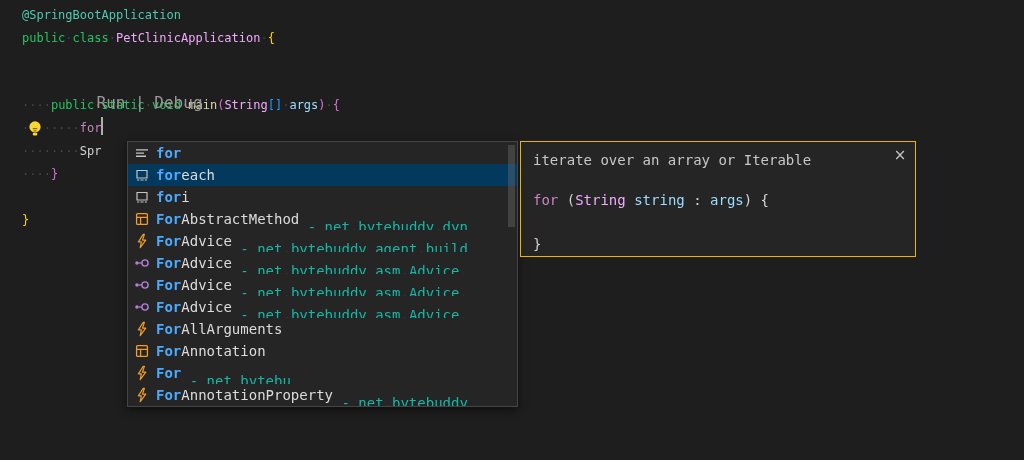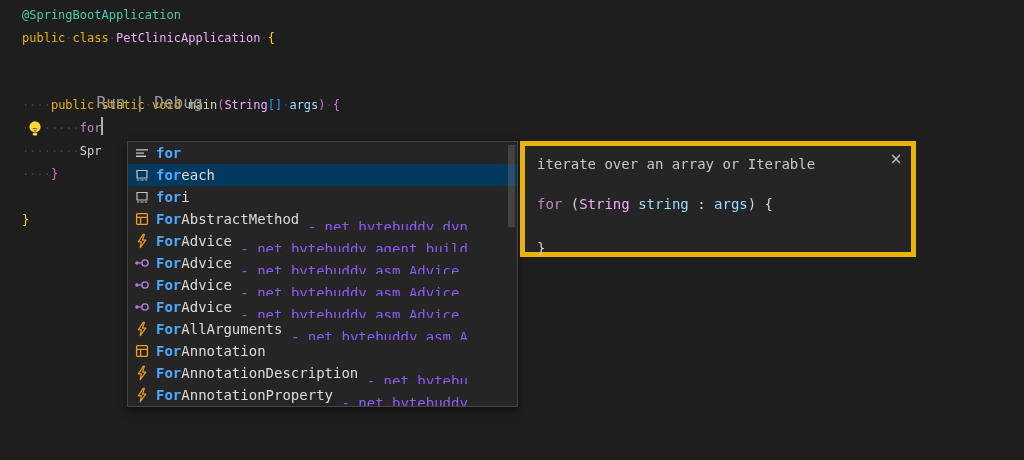--- a/index.html
+++ b/index.html
@@ -9,21 +9,21 @@
     background:#1E1E1E;
     overflow:hidden;
     font-family:"DejaVu Sans Mono", monospace;
   }
 
   
   .code-line {
     position:absolute; left:22px; height:23px; line-height:23px;
     font-size:12px; white-space:pre;
   }
-  .tk-kw    { color:#eab308; }
+  .tk-kw    { color:#22c55e; }
   .tk-ctrl  { color:#C586C0; }
   .tk-type  { color:#f0abfc; }
   .tk-ann   { color:#4EC9B0; }
   .tk-fn    { color:#DCDCAA; }
   .tk-var   { color:#9CDCFE;text-align:right; }
   .tk-plain { color:#D4D4D4; }
   .tk-b1    { color:#FFD700; }
   .tk-b2    { color:#DA70D6; }
   .tk-b3    { color:#179FFF; }
   .tk-ws    { color:#454545; }
@@ -52,31 +52,31 @@
   }
   .suggest-row {
     display:flex; align-items:center; height:22px; padding:0 4px;
     font-size:14px; white-space:pre; cursor:pointer; overflow:hidden;
   }
   .suggest-row.selected { background:#04395E; }
   .s-icon { width:16px; height:16px; margin:0 6px 0 2px; flex:none; }
   .s-icon svg { display:block; }
   .s-match  { color:#4DAAFE; font-weight:bold; }
   .s-rest   { color:#DCDCDC; }
-  .s-detail { color:#8b5cf6;margin-top:16px; }
+  .s-detail { color:#14b8a6;margin-top:16px; }
 
   .sb-thumb {
     position:absolute; right:2px; top:3px; width:7px; height:82px;
     background:rgba(121,121,121,.35); cursor:pointer;
   }
 
   
   .docs {
     position:absolute; left:520px; top:141px; width:396px; height:116px;
-    background:#252526; border:5px solid #eab308;
+    background:#252526; border:1px solid #eab308;
     padding:7px 12px; font-size:14px;
   }
   .docs-title { color:#C8C8C8; height:22px; line-height:22px; white-space:pre; }
   .docs-close {
     position:absolute; right:6px; top:4px; width:18px; height:18px;
     text-align:center; line-height:18px; color:#C5C5C5; font-size:15px;
     cursor:pointer; font-family:"DejaVu Sans", sans-serif;
   }
   .docs-code { margin-top:18px; }
   .docs-line { height:22px; line-height:22px; white-space:pre; }
@@ -138,28 +138,28 @@
               <path d="M4.8 8h2.8" stroke="#B180D7" stroke-width="1.3"></path>
               <circle cx="11" cy="8" r="3.1" fill="none" stroke="#B180D7" stroke-width="1.4"></circle>
             </svg></span><span class="s-match" data-interactable="false">For</span><span class="s-rest" data-interactable="false">Advice</span><span class="s-detail" data-interactable="false"> - net.bytebuddy.asm.Advice.…</span></div>
         <div class="suggest-row" data-interactable="true"><span class="s-icon" data-interactable="false"><svg width="16" height="16" viewBox="0 0 16 16">
               <circle cx="3" cy="8" r="1.8" fill="#B180D7"></circle>
               <path d="M4.8 8h2.8" stroke="#B180D7" stroke-width="1.3"></path>
               <circle cx="11" cy="8" r="3.1" fill="none" stroke="#B180D7" stroke-width="1.4"></circle>
             </svg></span><span class="s-match" data-interactable="false">For</span><span class="s-rest" data-interactable="false">Advice</span><span class="s-detail" data-interactable="false"> - net.bytebuddy.asm.Advice.…</span></div>
         <div class="suggest-row" data-interactable="true"><span class="s-icon" data-interactable="false"><svg width="16" height="16" viewBox="0 0 16 16">
               <path d="M9.2 1.4 4.4 8.8h3L6.2 14.6l5.6-7.4H8.4l2-5.8z" fill="none" stroke="#EE9D28" stroke-width="1.2" stroke-linejoin="round"></path>
-            </svg></span><span class="s-match" data-interactable="false">For</span><span class="s-rest" data-interactable="false">AllArguments</span><span class="s-detail" data-interactable="false"> - net.bytebuddy.asm.A…</span></div>
+            </svg></span><span class="s-match" data-interactable="false">For</span><span class="s-rest" data-interactable="false">AllArguments</span></div>
         <div class="suggest-row" data-interactable="true"><span class="s-icon" data-interactable="false"><svg width="16" height="16" viewBox="0 0 16 16">
               <rect x="2.6" y="2.6" width="10.8" height="10.8" rx="1" fill="none" stroke="#EE9D28" stroke-width="1.3"></rect>
               <path d="M2.6 6.4h10.8M6.6 6.4V13.4" stroke="#EE9D28" stroke-width="1.3"></path>
             </svg></span><span class="s-match" data-interactable="false">For</span><span class="s-rest" data-interactable="false">Annotation</span></div>
         <div class="suggest-row" data-interactable="true"><span class="s-icon" data-interactable="false"><svg width="16" height="16" viewBox="0 0 16 16">
               <path d="M9.2 1.4 4.4 8.8h3L6.2 14.6l5.6-7.4H8.4l2-5.8z" fill="none" stroke="#EE9D28" stroke-width="1.2" stroke-linejoin="round"></path>
-            </svg></span><span class="s-match" data-interactable="false">For</span><span class="s-rest" data-interactable="false">AnnotationDescription</span><span class="s-detail" data-interactable="false"> - net.bytebu…</span></div>
+            </svg></span><span class="s-match" data-interactable="false">For</span><span class="s-detail" data-interactable="false"> - net.bytebu…</span></div>
         <div class="suggest-row" data-interactable="true"><span class="s-icon" data-interactable="false"><svg width="16" height="16" viewBox="0 0 16 16">
               <path d="M9.2 1.4 4.4 8.8h3L6.2 14.6l5.6-7.4H8.4l2-5.8z" fill="none" stroke="#EE9D28" stroke-width="1.2" stroke-linejoin="round"></path>
             </svg></span><span class="s-match" data-interactable="false">For</span><span class="s-rest" data-interactable="false">AnnotationProperty</span><span class="s-detail" data-interactable="false"> - net.bytebuddy…</span></div>
       </div>
     <div class="sb-thumb" data-interactable="true"></div>
   </div>
 
   <div class="docs" data-interactable="false">
     <div class="docs-title" data-interactable="false">iterate over an array or Iterable</div>
     <div class="docs-close" data-interactable="true">×</div>

